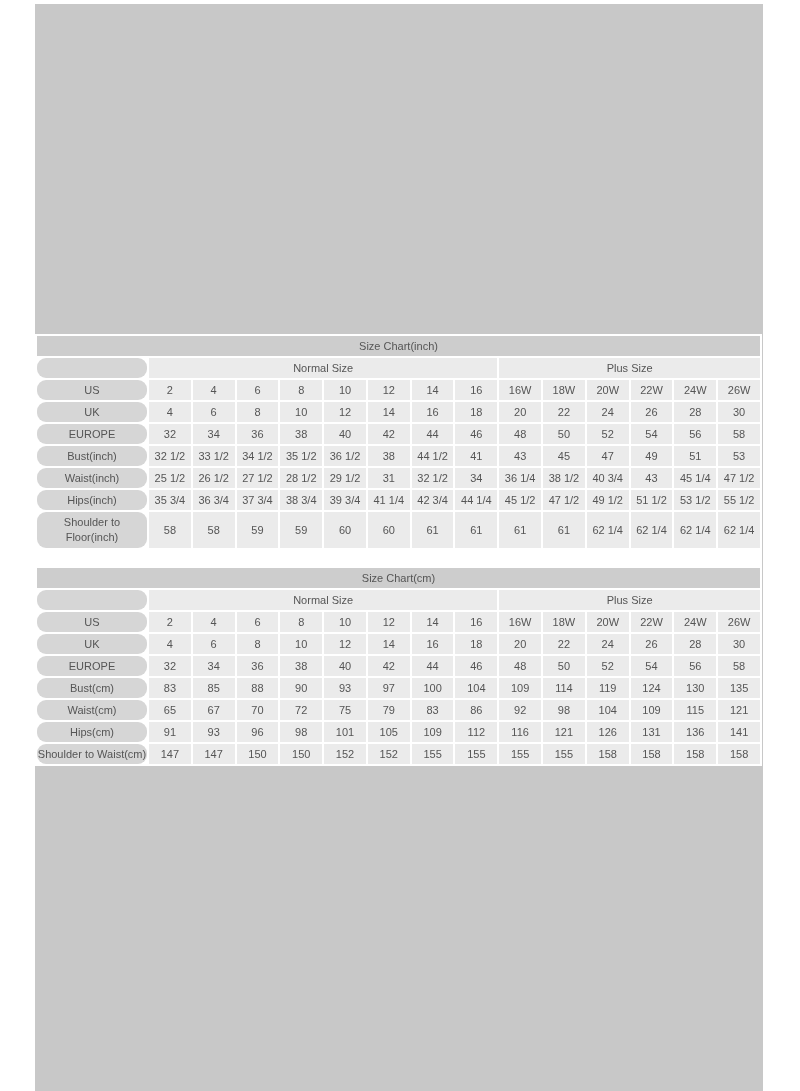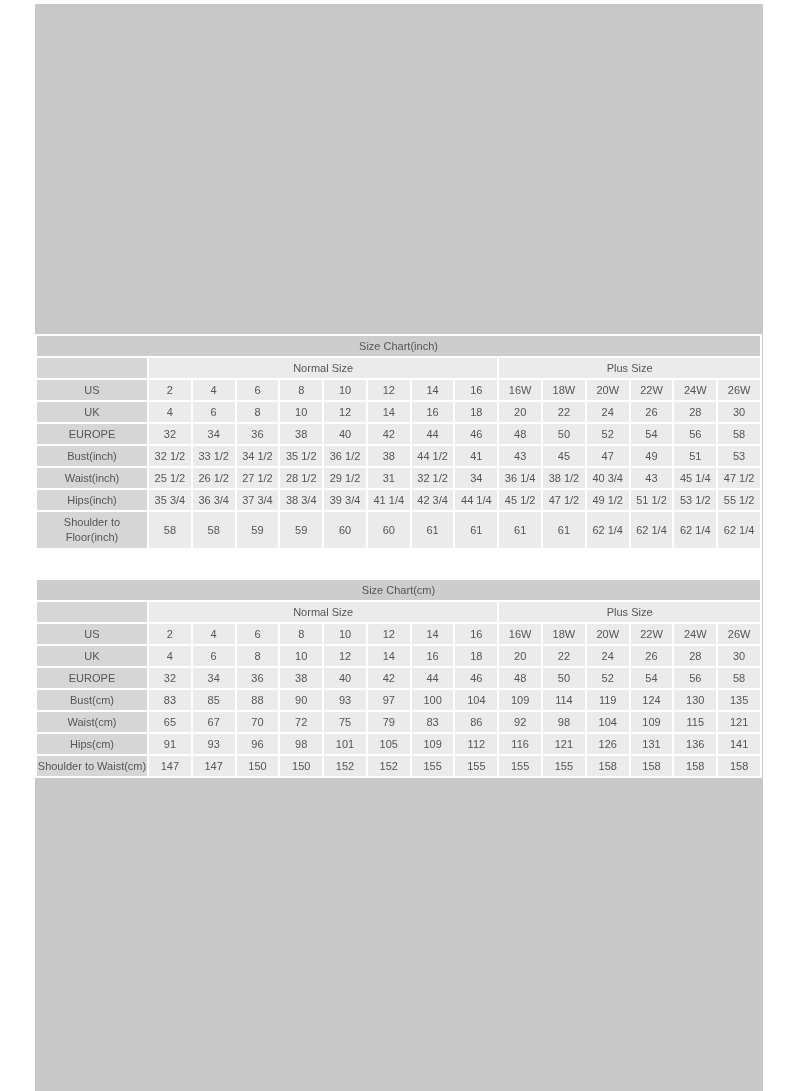--- a/index.html
+++ b/index.html
@@ -26,37 +26,38 @@
     width: 727px;
     background: #ffffff;
   }
   table.size-table {
     width: 727px;
     border-collapse: separate;
     border-spacing: 2px;
     table-layout: fixed;
     background: #ffffff;
   }
-  table.size-table + table.size-table { margin-top: 28px; }
+  table.size-table + table.size-table { margin-top: 16px; }
   table.size-table td {
     height: 20px;
     text-align: center;
     vertical-align: middle;
     font-size: 11px;
     color: var(--text-color, #555555);
     overflow: hidden;
     padding: 0;
   }
   td.title-cell {
     background: var(--title-bg, #cdcdcd);
     font-size: 12px;
   }
   td.group-cell { background: var(--cell-bg, #ebebeb); }
   td.corner-cell, td.label-cell {
     background: var(--label-bg, #d6d6d6);
+    border-radius: 9px;
   }
   td.label-cell {
     padding: 0 2px;
     line-height: 1.35;
   }
   td.data-cell {
     background: var(--cell-bg, #ebebeb);
     white-space: nowrap;
   }
   tr.tall-row td { height: 36px; }

